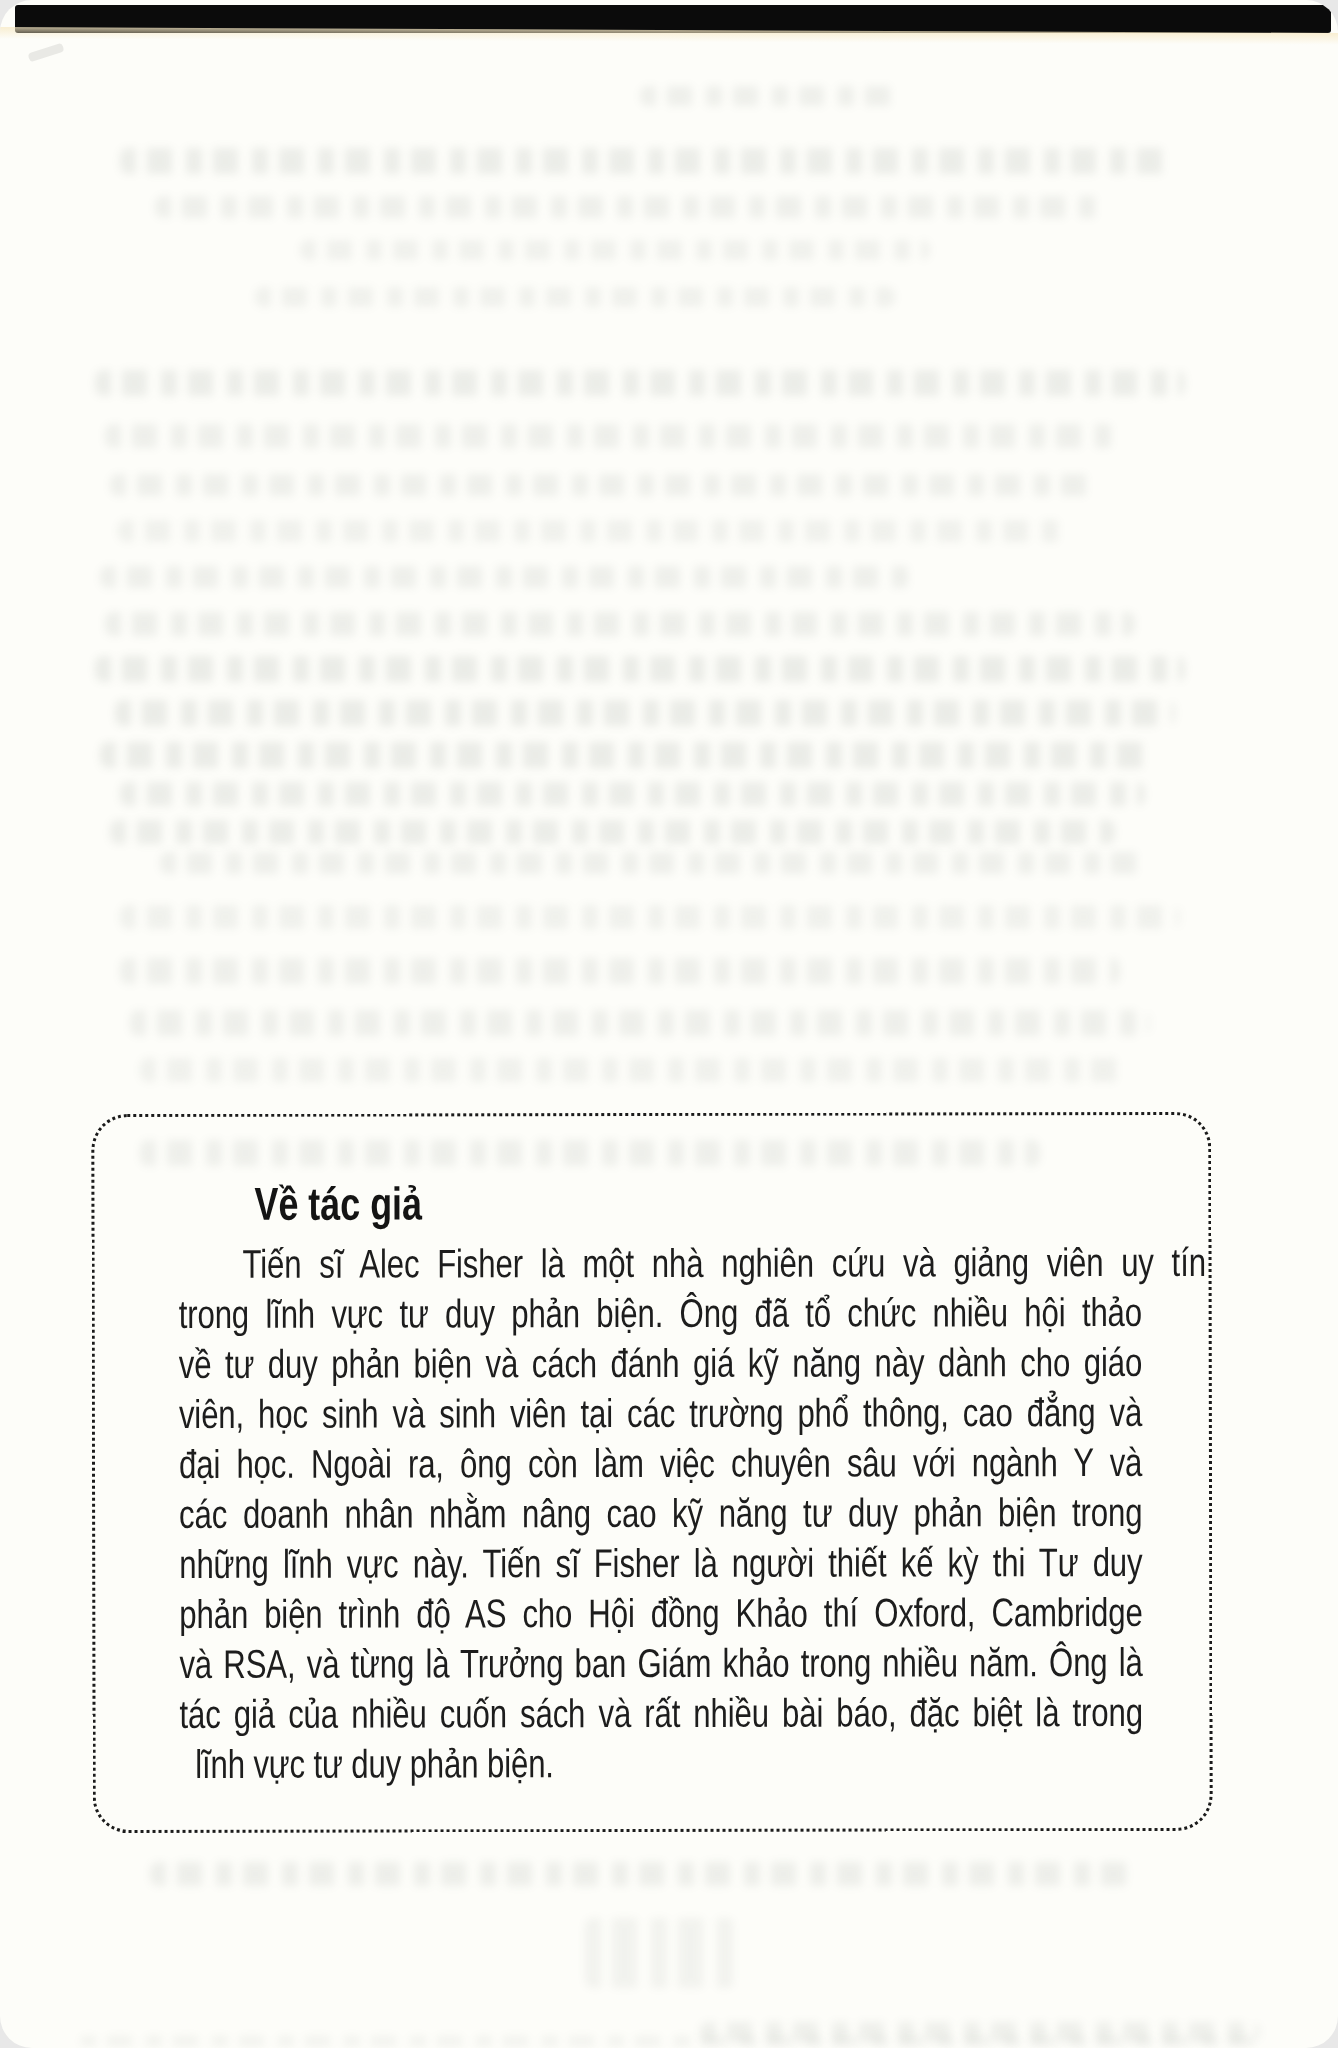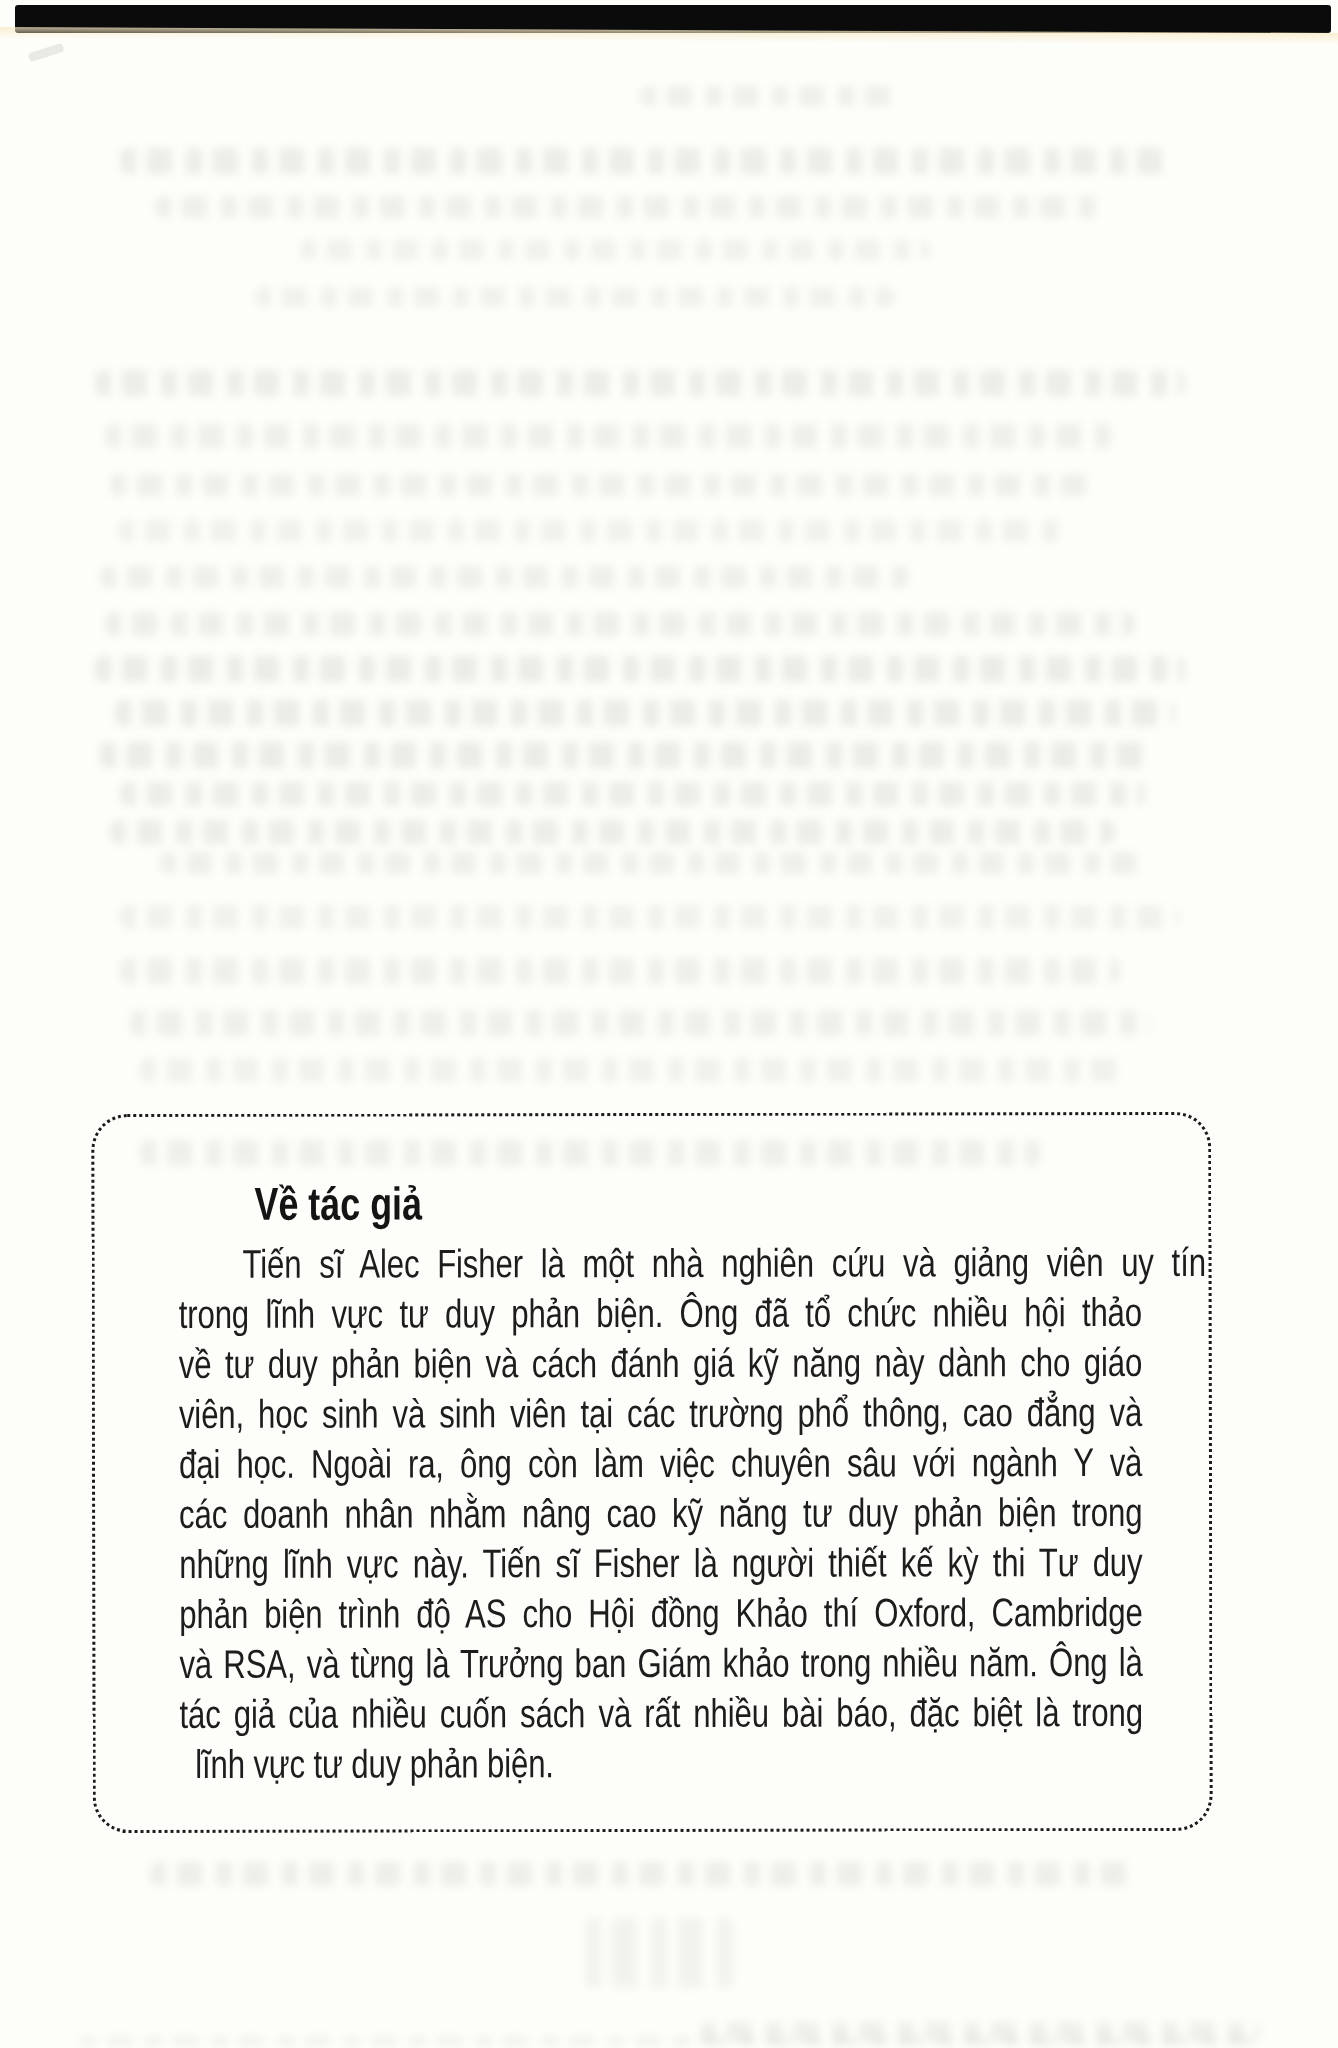--- a/index.html
+++ b/index.html
@@ -3,20 +3,21 @@
 <meta charset="utf-8">
 <style>
   html,body{margin:0;padding:0;background:#e8e8e8;}
   .page{
     position:relative;
     width:1338px;height:2048px;
     background:#fdfdf9;
     overflow:hidden;
     font-family:"Liberation Sans","DejaVu Sans",sans-serif;
     color:#1c1c1c;
+    border-radius:32px;
   }
   
   .scan-bar{
     position:absolute;top:5px;left:15px;width:1316px;height:28px;
     background:#0b0b0b;border-radius:3px;
   }
   
   .scan-crease{
     position:absolute;top:30px;left:0;width:1338px;height:14px;
     background:linear-gradient(180deg, rgba(247,233,196,.75) 0%, rgba(253,253,249,0) 85%);

